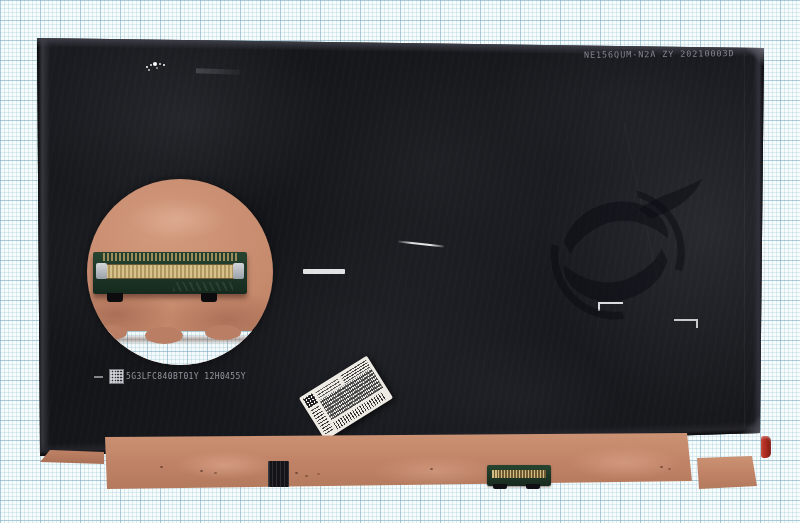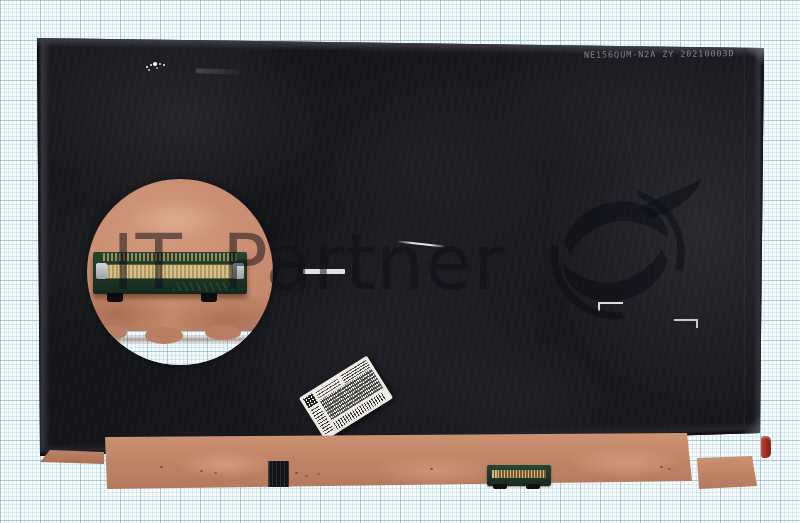--- a/index.html
+++ b/index.html
@@ -215,20 +215,25 @@
         <div class="pcb-pins"></div>
         <div class="pcb-gold"></div>
         <div class="pcb-latch latch-l"></div>
         <div class="pcb-latch latch-r"></div>
         <div class="pcb-trace"></div>
       </div>
       <div class="abs pcb-foot footA"></div>
       <div class="abs pcb-foot footB"></div>
     </div>
 
+    <div class="abs serial-label">
+      <span class="serial-dash"></span>
+      <span class="qr-glyph"></span>
+      <span class="serial-text">5G3LFC840BT01Y 12H0455Y</span>
+    </div>
 
     <div class="abs sticker">
       <div class="stk-qr"></div>
       <div class="stk-head"></div>
       <div class="stk-head2"></div>
       <div class="stk-side"></div>
       <div class="stk-dense"></div>
       <div class="stk-bottom"></div>
     </div>
   </div>
@@ -243,21 +248,20 @@
   <div class="abs copper-speck sp5"></div>
   <div class="abs bottom-component"></div>
   <div class="abs edp-socket">
     <div class="edp-gold"></div>
   </div>
   <div class="abs edp-foot footC"></div>
   <div class="abs edp-foot footD"></div>
   <div class="abs red-tab"></div>
 
   <div class="wm-layer">
-    <div class="wm-text">IT Partner</div>
     <svg class="wm-logo" viewBox="0 0 160 145" xmlns="http://www.w3.org/2000/svg">
       <g fill="rgba(8,10,16,0.55)">
 
         <path d="M26,64 C36,30 78,16 106,30 C122,38 128,52 126,60
                  C106,42 76,38 58,50 C44,58 36,66 32,76 Z"></path>
         <path d="M98,32 C118,18 146,12 160,2 C150,24 130,34 110,41 Z"></path>
 
         <path d="M126,82 C116,116 74,130 46,116 C30,108 24,94 26,86
                  C46,104 76,108 94,96 C108,88 116,80 120,70 Z"></path>
 

